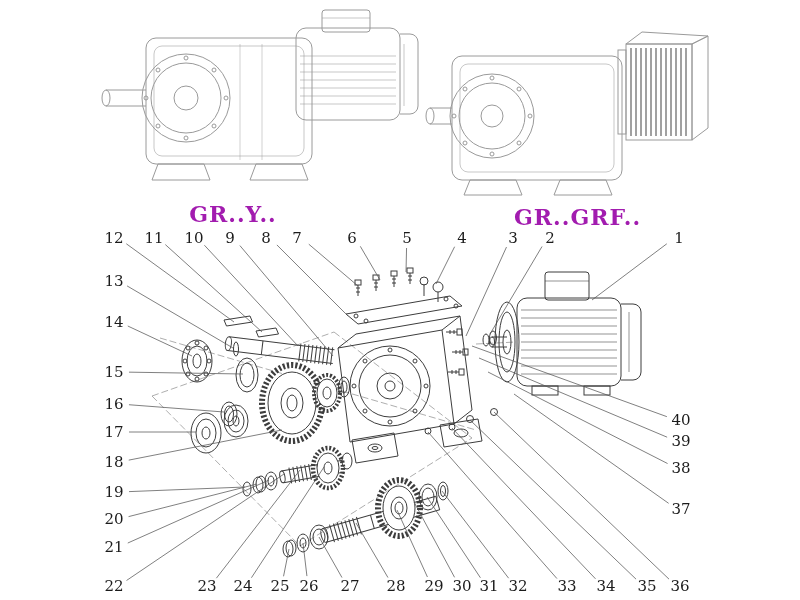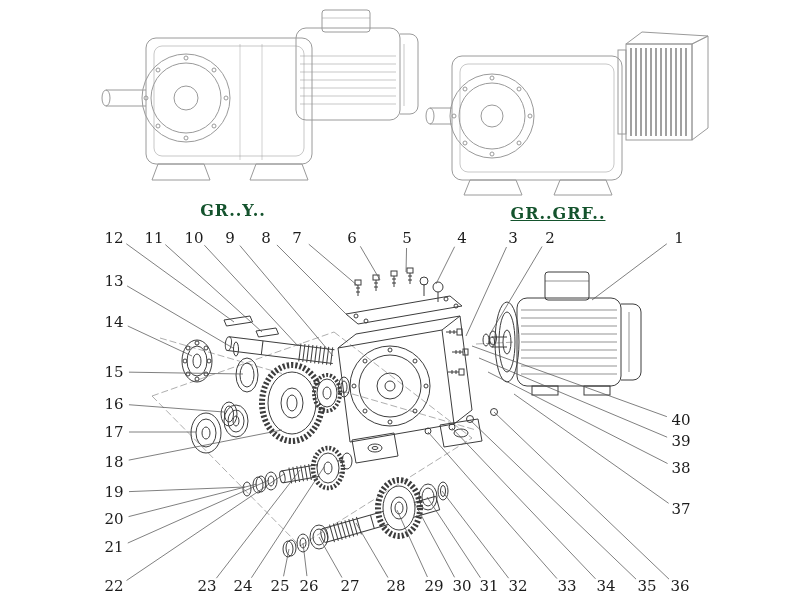--- a/index.html
+++ b/index.html
@@ -1,21 +1,21 @@
 <!DOCTYPE html>
 <html><head>
 <meta charset="utf-8">
 <style>
   html,body{margin:0;padding:0;background:#fff;}
   #page{position:relative;width:800px;height:600px;background:#ffffff;overflow:hidden;
         font-family:"DejaVu Serif",serif;}
-  .unit-title{position:absolute;font-weight:700;font-size:16px;letter-spacing:1px;color:#14532d;
+  .unit-title{position:absolute;font-weight:700;font-size:22px;letter-spacing:1px;color:#a21caf;
               text-align:center;}
   #title-left{left:178px;top:201px;width:110px;}
-  #title-right{left:498px;top:204px;width:120px;text-decoration:underline;}
+  #title-right{left:514px;top:204px;width:120px;}
   #scene{position:absolute;left:0;top:0;}
   #callout-layer text{font-family:"DejaVu Serif",serif;font-size:15px;fill:#1b1b1b;}
   #callout-layer line{stroke:#555;stroke-width:0.75;}
 </style>
 </head>
 <body>
 
 <div id="page">
 
   <svg id="scene" width="800" height="600" viewBox="0 0 800 600">

